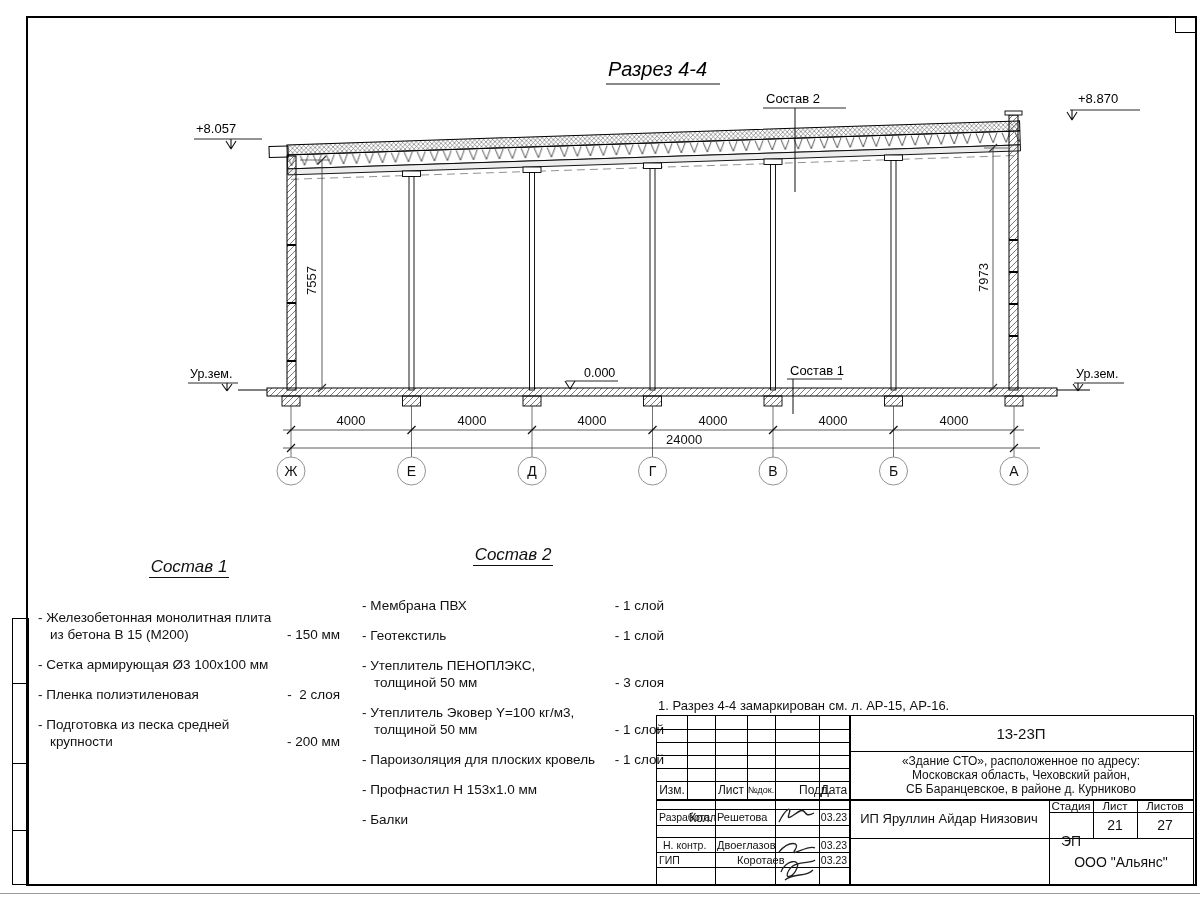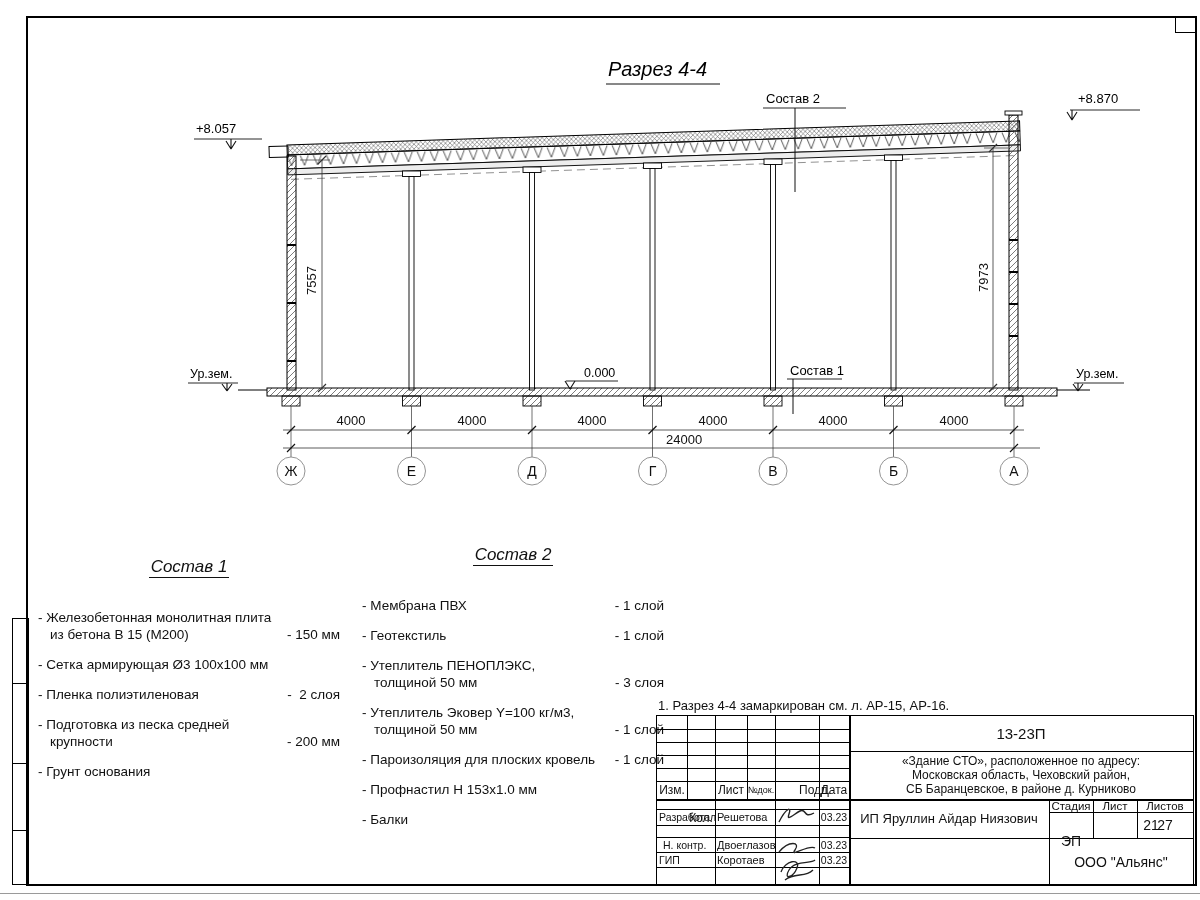--- a/index.html
+++ b/index.html
@@ -229,24 +229,20 @@
     </div>
     <div class="lrow">
       <div class="lname">- Пленка полиэтиленовая</div>
       <div class="lqty">-  2 слоя</div>
     </div>
     <div class="lrow">
       <div class="lname">- Подготовка из песка средней
 крупности</div>
       <div class="lqty">- 200 мм</div>
     </div>
-    <div class="lrow">
-      <div class="lname">- Грунт основания</div>
-      <div class="lqty"></div>
-    </div>
   </div>
 
   <div id="sostav2" class="legend" style="left:362px;top:546px;width:302px;">
     <div class="legend-title"><span>Состав 2</span></div>
     <div class="lrow">
       <div class="lname">- Мембрана ПВХ</div>
       <div class="lqty">- 1 слой</div>
     </div>
     <div class="lrow">
       <div class="lname">- Геотекстиль</div>
@@ -312,37 +308,37 @@
     <div class="tb-txt" style="left:118px;top:65px;width:44px;height:18px;padding-left:18px;">Подп.</div>
     <div class="tb-txt" style="left:162px;top:65px;width:30px;height:18px;">Дата</div>
 
     <div class="tb-txt" style="left:2px;top:93px;width:56px;height:16px;justify-content:flex-start;font-size:10.5px;">Разработал</div>
     <div class="tb-txt" style="left:60px;top:93px;width:58px;height:16px;justify-content:flex-start;font-size:11px;">Решетова</div>
     <div class="tb-txt" style="left:162px;top:93px;width:30px;height:16px;font-size:10.5px;">03.23</div>
     <div class="tb-txt" style="left:6px;top:121px;width:56px;height:15px;justify-content:flex-start;font-size:10.5px;">Н. контр.</div>
     <div class="tb-txt" style="left:60px;top:121px;width:58px;height:15px;justify-content:flex-start;font-size:11px;">Двоеглазов</div>
     <div class="tb-txt" style="left:162px;top:121px;width:30px;height:15px;font-size:10.5px;">03.23</div>
     <div class="tb-txt" style="left:2px;top:136px;width:56px;height:15px;justify-content:flex-start;font-size:10.5px;">ГИП</div>
-    <div class="tb-txt" style="left:60px;top:136px;width:58px;height:15px;justify-content:flex-start;font-size:11px;">Коротаев</div>
+    <div class="tb-txt" style="left:60px;top:136px;width:58px;height:15px;justify-content:flex-start;font-size:11px;padding-left:20px;">Коротаев</div>
     <div class="tb-txt" style="left:162px;top:136px;width:30px;height:15px;font-size:10.5px;">03.23</div>
 
     <svg class="sig" style="left:119px;top:88px;" width="42" height="24" viewBox="0 0 42 24">
       <path d="M3,18 C10,4 16,2 13,10 C10,18 18,10 24,7 C31,4 27,15 38,9" fill="none" stroke="#222" stroke-width="1.4"></path>
     </svg>
     <svg class="sig" style="left:118px;top:122px;" width="46" height="46" viewBox="0 0 46 46">
       <path d="M4,14 C14,2 26,4 20,12 C14,20 34,6 40,10 M6,34 C10,22 26,20 22,30 C18,40 8,42 14,32 C20,22 36,26 40,22 M10,42 C20,34 30,40 38,32" fill="none" stroke="#222" stroke-width="1.3"></path>
     </svg>
 
     <div class="tb-txt" style="left:192px;top:0;width:344px;height:35px;font-size:15px;">13-23П</div>
     <div class="tb-txt" style="left:192px;top:83px;width:200px;height:39px;font-size:13px;">ИП Яруллин Айдар Ниязович</div>
     <div class="tb-txt" style="left:192px;top:35px;width:344px;height:48px;font-size:12px;">«Здание СТО», расположенное по адресу:
 Московская область, Чеховский район,
 СБ Баранцевское, в районе д. Курниково</div>
     <div class="tb-txt" style="left:392px;top:83px;width:44px;height:13px;font-size:11.5px;">Стадия</div>
     <div class="tb-txt" style="left:436px;top:83px;width:44px;height:13px;font-size:11.5px;">Лист</div>
     <div class="tb-txt" style="left:480px;top:83px;width:56px;height:13px;font-size:11.5px;">Листов</div>
     <div class="tb-txt" style="left:392px;top:96px;width:44px;height:26px;font-size:14px;margin-top:16px;">ЭП</div>
-    <div class="tb-txt" style="left:436px;top:96px;width:44px;height:26px;font-size:14px;margin-left:36px;">21</div>
+    <div class="tb-txt" style="left:436px;top:96px;width:44px;height:26px;font-size:14px;">21</div>
     <div class="tb-txt" style="left:480px;top:96px;width:56px;height:26px;font-size:14px;">27</div>
     <div class="tb-txt" style="left:392px;top:122px;width:144px;height:47px;font-size:14px;">ООО "Альянс"</div>
   </div>
 
 </div>
 
 </body></html>

